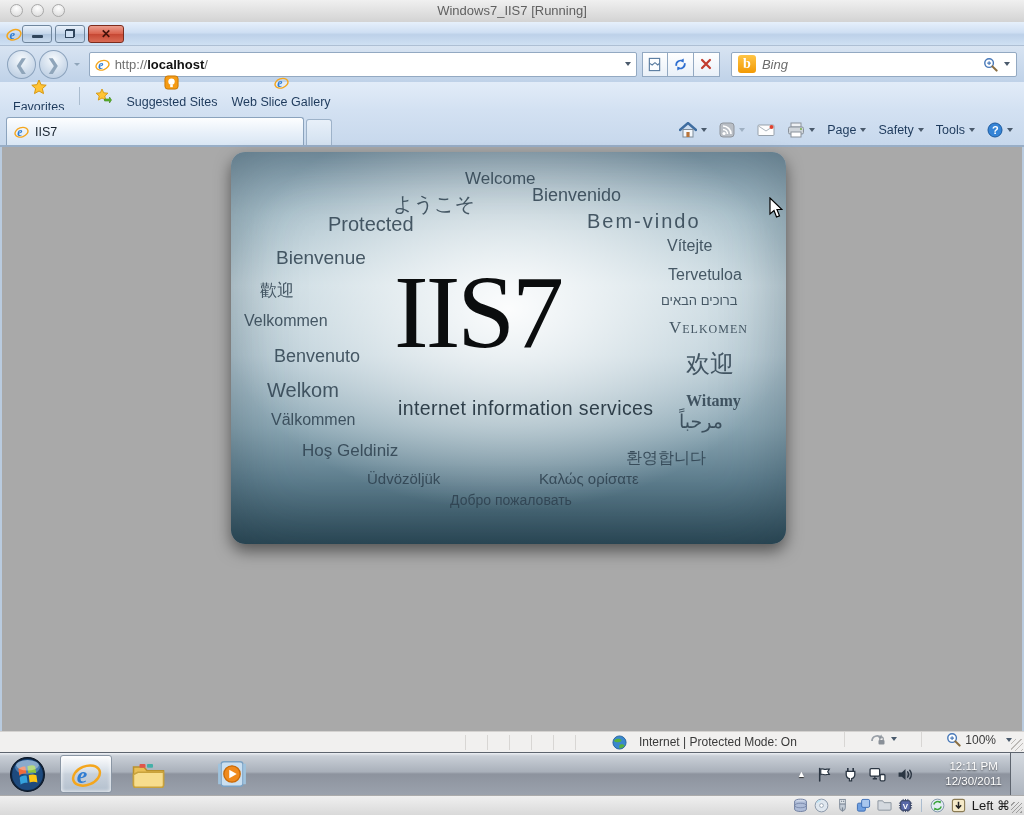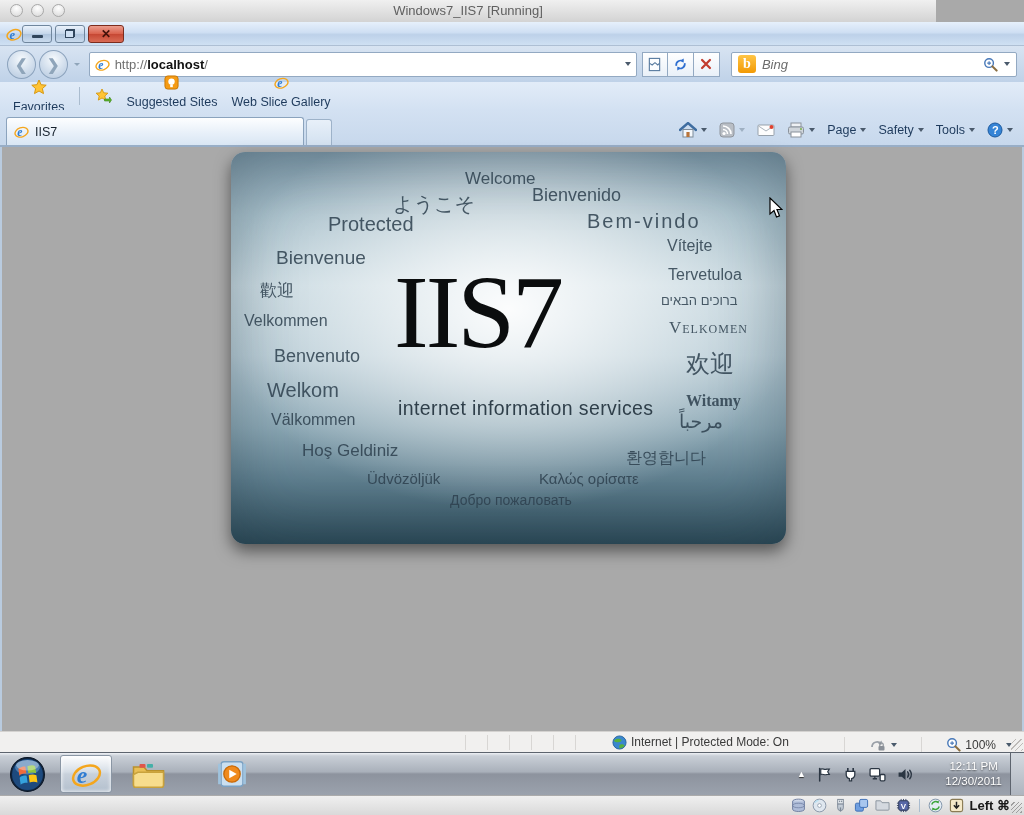--- a/index.html
+++ b/index.html
@@ -1,19 +1,19 @@
 <!DOCTYPE html>
 <html><head>
 <meta charset="utf-8">
 <style>
   html,body{margin:0;padding:0;background:#555;}
   #screen{position:relative;width:1024px;height:815px;overflow:hidden;
     font-family:"Liberation Sans",sans-serif;background:#a9a9a9;}
   
-  .vm-titlebar{position:absolute;left:0;top:0;width:936px;height:22px;
+  .vm-titlebar{position:absolute;left:0;top:0;width:1024px;height:22px;
     background:linear-gradient(#f0f0f0,#d3d3d3);border-bottom:1px solid #a2a2a2;}
   .traffic{position:absolute;left:10px;top:4px;display:flex;gap:8px;}
   .traffic .light{width:13px;height:13px;border-radius:50%;
     background:radial-gradient(circle at 50% 30%,#ffffff,#d6d6d6);border:1px solid #a8a8a8;box-sizing:border-box;}
   .vm-title{position:absolute;left:0;right:0;top:0;text-align:center;line-height:21px;
     font-size:13px;color:#606060;}
   
   .ie-titlebar{position:absolute;left:0;top:22px;width:1024px;height:24px;
     background:linear-gradient(#e6f0fb 0%,#cfdff3 45%,#bdd1e9 55%,#cfe0f3 100%);
     border-bottom:1px solid #aebfd4;display:flex;align-items:center;padding:0 6px;box-sizing:border-box;}
@@ -80,42 +80,42 @@
   .w.sc{font-family:"Liberation Serif",serif;font-variant:small-caps;letter-spacing:1px;}
   .w.serifb{font-family:"Liberation Serif",serif;font-weight:bold;}
   .splash-logo{position:absolute;left:163px;top:108px;font-family:"Liberation Serif",serif;
     font-size:104px;line-height:1;color:#0b0d0e;letter-spacing:-3px;}
   .splash-sub{position:absolute;left:167px;top:245px;font-size:19.5px;color:#2f3f4a;letter-spacing:.4px;}
   .cursor{position:absolute;left:767px;top:50px;}
   
   .status-bar{position:absolute;left:0;top:731px;width:1024px;height:21px;background:#f1f0ef;
     border-top:1px solid #d4d2d0;box-sizing:border-box;font-size:12px;color:#3a3a3a;}
   .seg-sep{position:absolute;top:3px;width:1px;height:15px;background:#d8d6d4;}
-  .zone{position:absolute;left:612px;top:0;display:flex;align-items:center;gap:4px;height:20px;}
-  .st-right{position:absolute;right:4px;top:0;height:20px;display:flex;align-items:flex-end;gap:24px;}
+  .zone{position:absolute;left:612px;top:0;display:flex;align-items:center;gap:12px;height:20px;}
+  .st-right{position:absolute;right:4px;top:0;height:20px;display:flex;align-items:flex-start;gap:24px;}
   .grip{position:absolute;right:1px;bottom:1px;width:12px;height:12px;
     background:repeating-linear-gradient(135deg,transparent 0 3px,#bdbab7 3px 4px);}
   
   .taskbar{position:absolute;left:0;top:752px;width:1024px;height:43px;
     background:linear-gradient(#eef1f5 0%,#c9cfd7 7%,#a9b0ba 45%,#8d939e 50%,#9ba2ad 100%);
     border-top:1px solid #5d646e;box-sizing:border-box;}
   .tb-left{position:absolute;left:4px;top:0;height:42px;display:flex;align-items:center;gap:10px;}
   .tb-btn{width:52px;height:38px;display:flex;align-items:center;justify-content:center;border-radius:3px;}
   .tb-btn.active{border:1px solid #8a96a4;box-sizing:border-box;
     background:linear-gradient(rgba(255,255,255,.95),rgba(220,230,240,.75) 50%,rgba(190,205,220,.7));box-shadow:inset 0 0 4px #fff;}
   .tray{position:absolute;right:110px;top:0;height:42px;display:flex;align-items:center;gap:11px;}
   .clock{position:absolute;right:22px;top:0;height:42px;display:flex;flex-direction:column;justify-content:center;
     align-items:center;color:#fff;font-size:11.5px;line-height:15px;text-shadow:0 1px 2px rgba(0,0,0,.6);}
   .show-desktop{position:absolute;right:0;top:0;width:13px;height:42px;border-left:1px solid #5d646e;
     background:linear-gradient(#d5dae0,#aeb5bf);}
   
   .vbox-bar{position:absolute;left:0;top:795px;width:1024px;height:20px;
     background:linear-gradient(#f0f0f0,#d9d9d9);border-top:1px solid #ababab;box-sizing:border-box;}
   .vbox-icons{position:absolute;right:14px;top:0;height:18px;display:flex;align-items:center;gap:6px;
-    font-size:13px;color:#1a1a1a;font-weight:bold;}
+    font-size:13px;color:#1a1a1a;}
   .vgrip{position:absolute;right:2px;bottom:2px;width:11px;height:11px;
     background:repeating-linear-gradient(135deg,transparent 0 2px,#9e9e9e 2px 3px);}
   .icon{display:inline-block;}
 </style>
 </head>
 <body>
 
 <svg width="0" height="0" style="position:absolute">
   <defs>
     <symbol id="sym-ie" viewBox="0 0 16 16">

